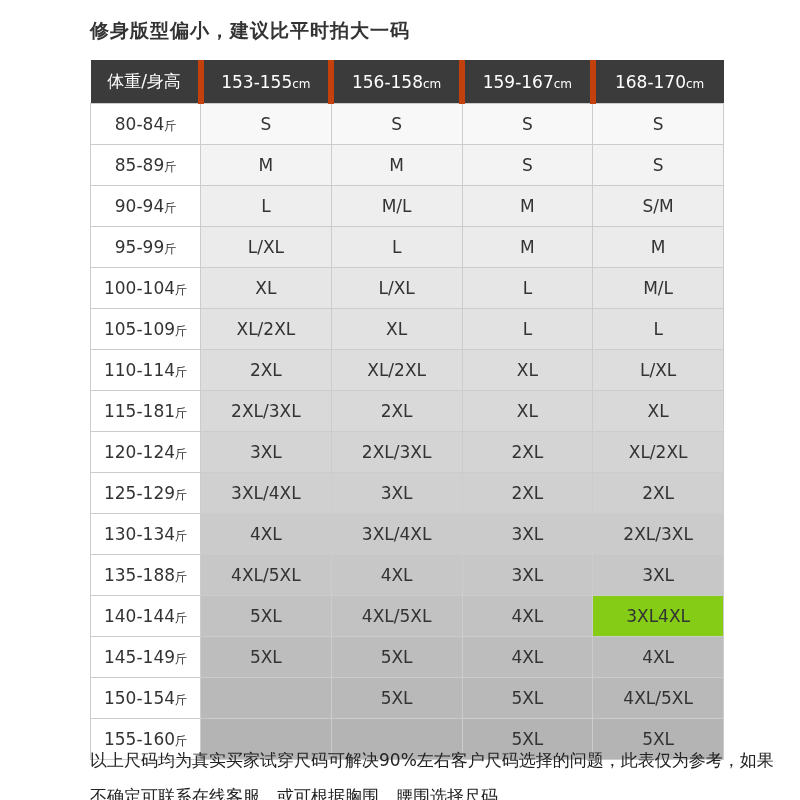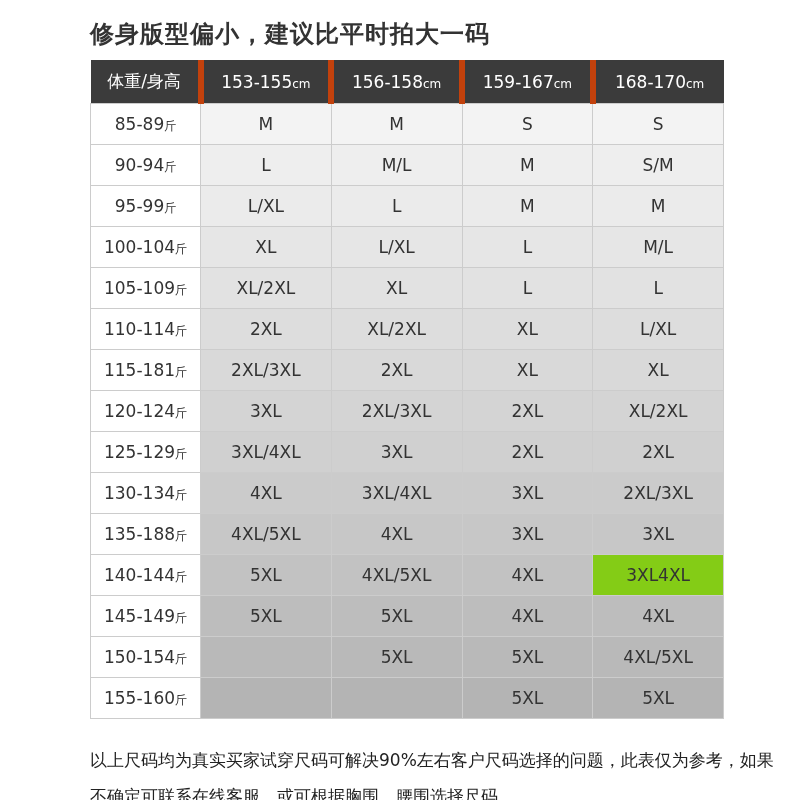--- a/index.html
+++ b/index.html
@@ -1,17 +1,17 @@
 <!DOCTYPE html>
 <html><head>
 <meta charset="utf-8">
 <style>
   html,body{margin:0;padding:0;background:#fff;}
   body{width:800px;height:800px;position:relative;overflow:hidden;font-family:"DejaVu Sans","Liberation Sans",sans-serif;color:#222;}
-  .title{position:absolute;left:90px;top:18px;font-size:24px;font-weight:bold;color:#333;letter-spacing:1px;}
+  .title{position:absolute;left:90px;top:18px;font-size:19px;font-weight:bold;color:#333;letter-spacing:1px;}
   table{position:absolute;left:90px;top:60px;border-collapse:collapse;width:634px;table-layout:fixed;}
   th{background:#3b3b3b;color:#fff;font-weight:normal;font-size:17px;height:41px;border-left:6px solid #c2410c;text-align:center;}
   th:first-child{border-left:none;width:105px;}
   th .unit{font-size:12px;}
   td{height:38px;text-align:center;font-size:17px;color:#333;border:1px solid #ccc;}
   td.w{background:#fff;}
   td.w .unit{font-size:12px;}
   .note{position:absolute;left:90px;top:742px;font-size:17px;line-height:36px;color:#222;width:690px;}
 </style>
 </head>
@@ -23,20 +23,27 @@
   <thead>
     <tr>
       <th>体重/身高</th>
       <th><span>153-155</span><span class="unit">cm</span></th>
       <th><span>156-158</span><span class="unit">cm</span></th>
       <th><span>159-167</span><span class="unit">cm</span></th>
       <th><span>168-170</span><span class="unit">cm</span></th>
     </tr>
   </thead>
   <tbody id="tbody">
+      <tr>
+        <td class="w"><span>80-84</span><span class="unit">斤</span></td>
+        <td style="background: rgb(248, 248, 248);">S</td>
+        <td style="background: rgb(248, 248, 248);">S</td>
+        <td style="background: rgb(248, 248, 248);">S</td>
+        <td style="background: rgb(248, 248, 248);">S</td>
+      </tr>
       <tr>
         <td class="w"><span>85-89</span><span class="unit">斤</span></td>
         <td style="background: rgb(243, 243, 243);">M</td>
         <td style="background: rgb(243, 243, 243);">M</td>
         <td style="background: rgb(243, 243, 243);">S</td>
         <td style="background: rgb(243, 243, 243);">S</td>
       </tr>
       <tr>
         <td class="w"><span>90-94</span><span class="unit">斤</span></td>
         <td style="background: rgb(238, 238, 238);">L</td>

